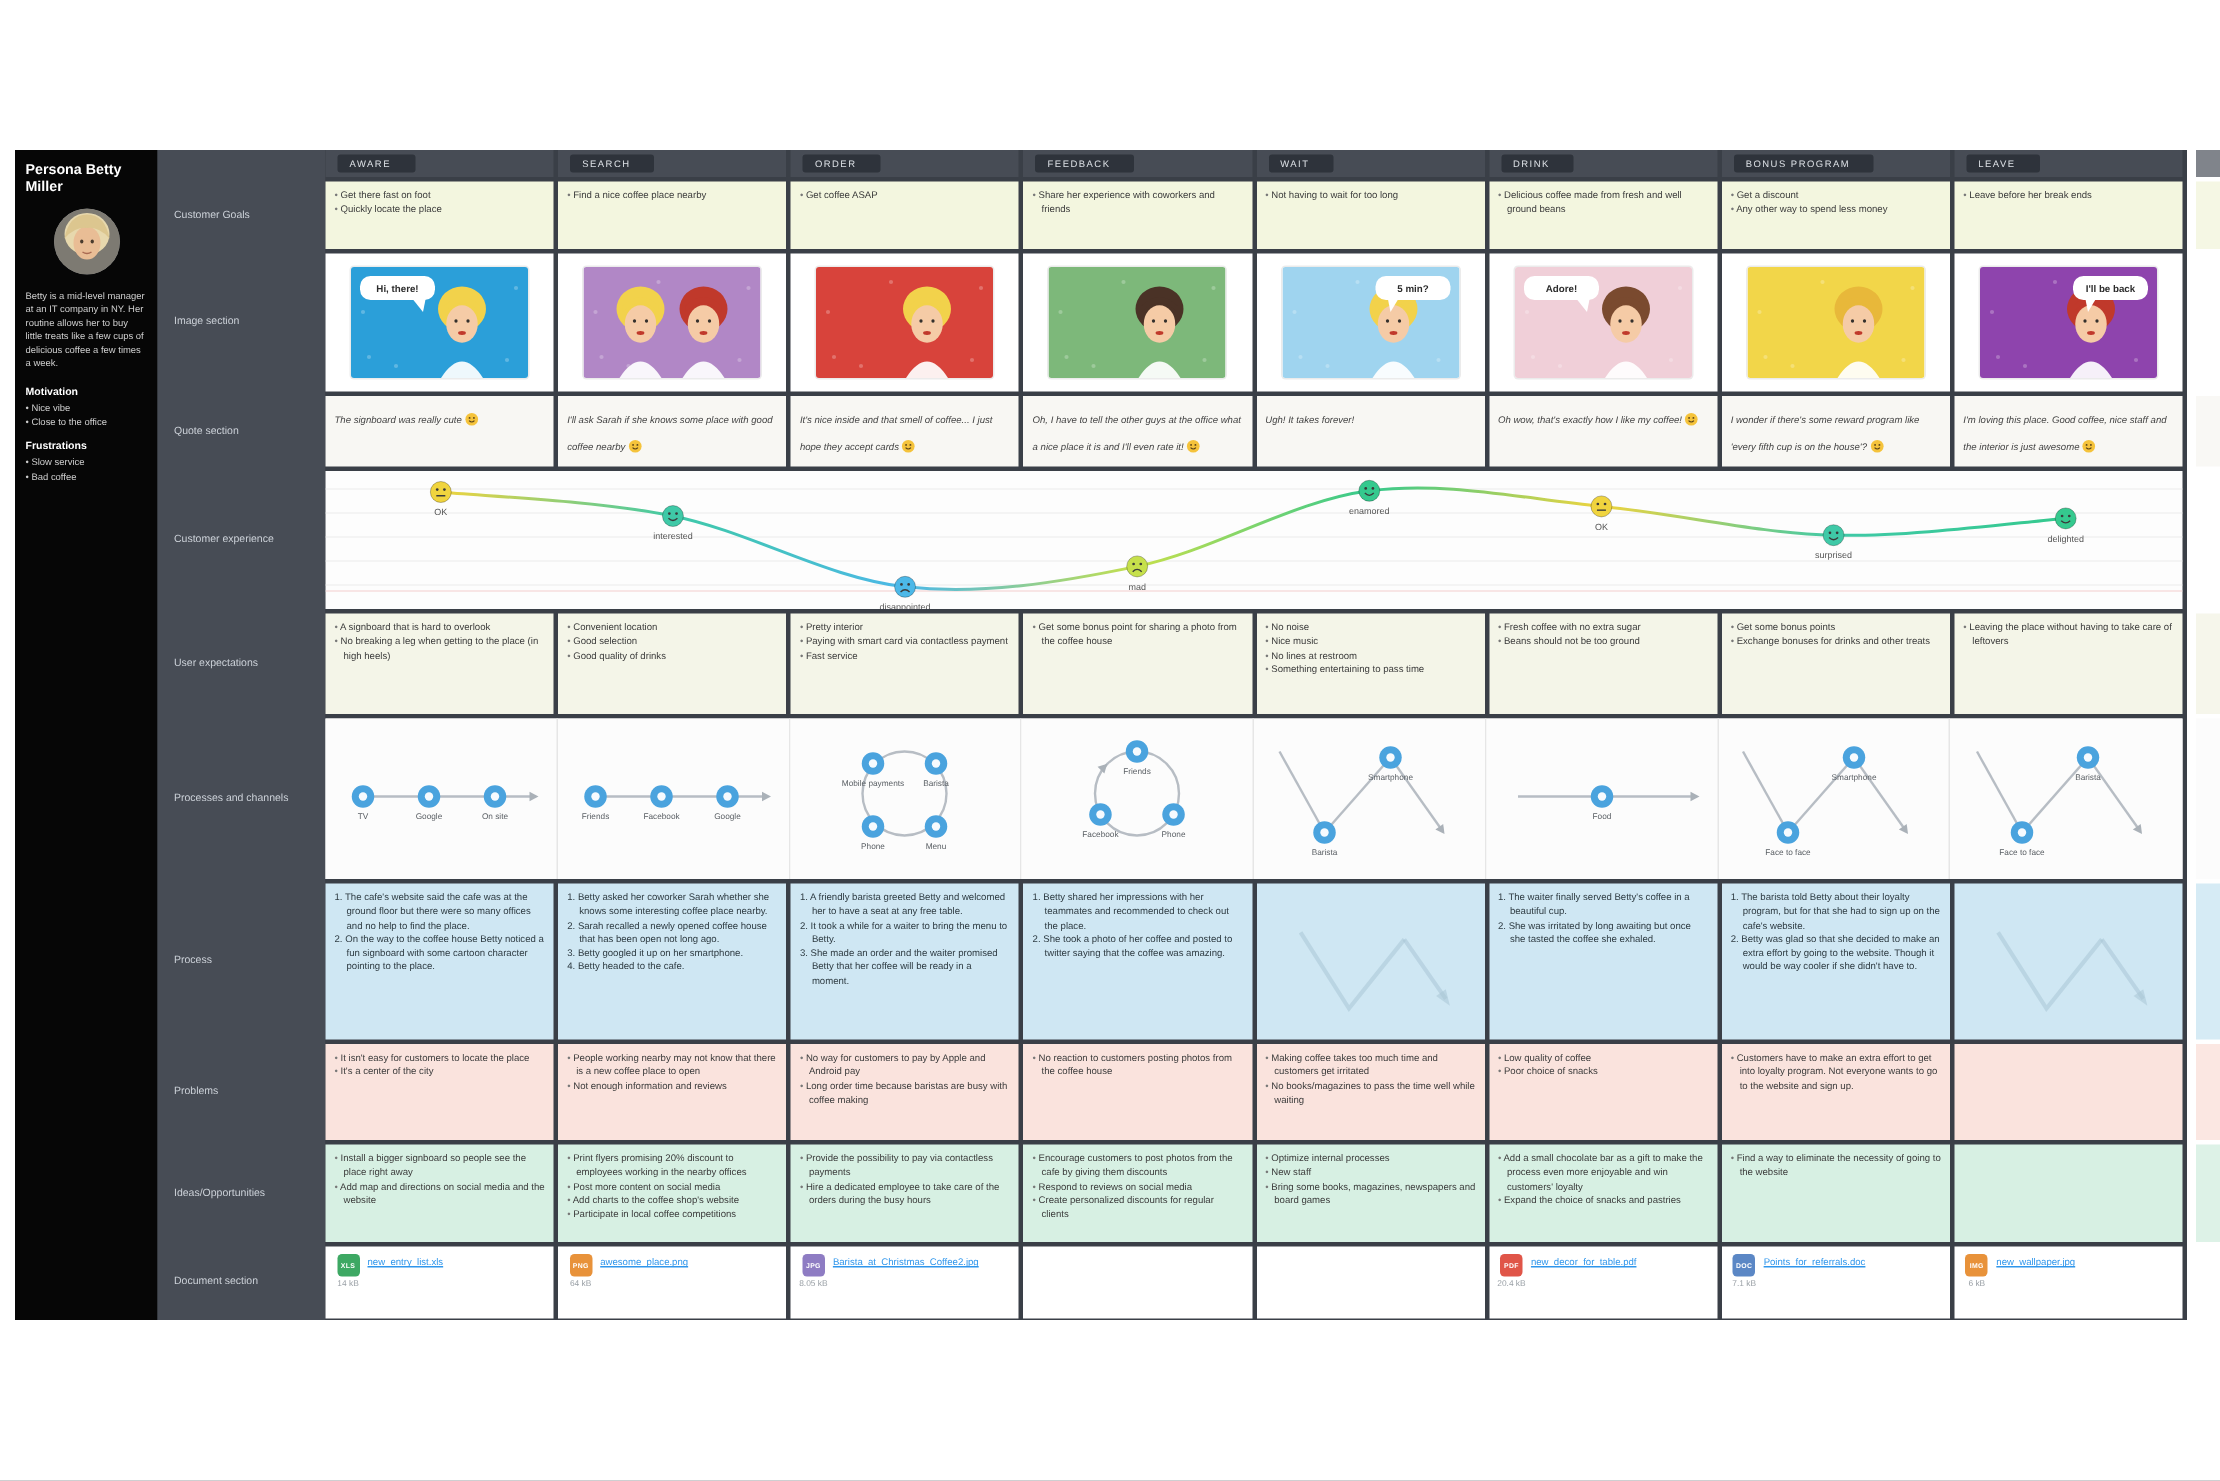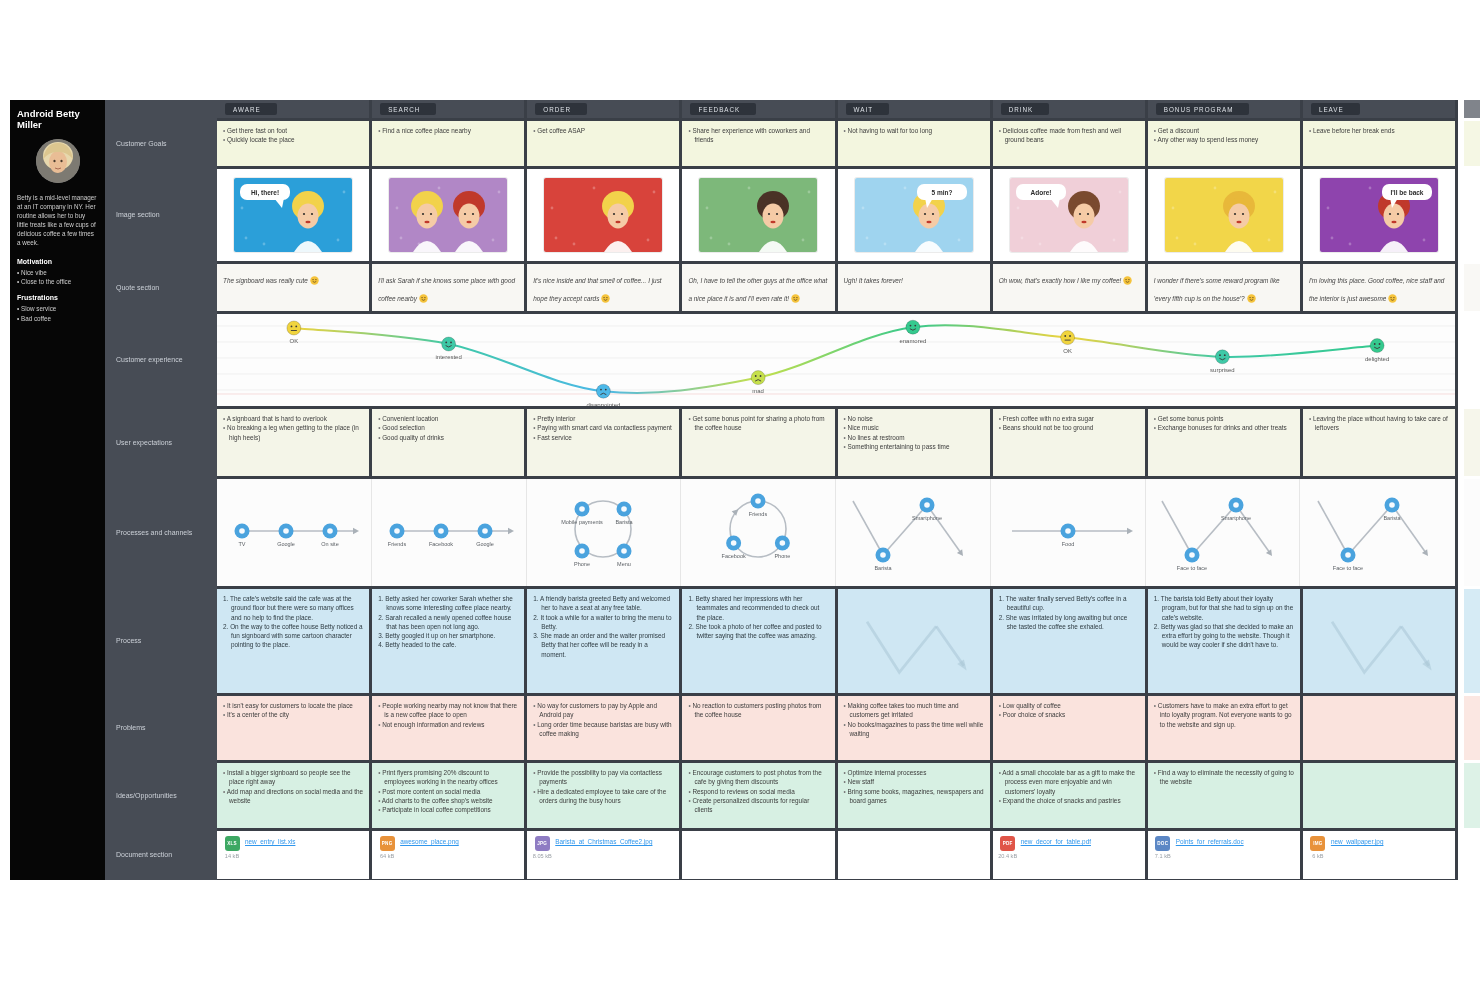--- a/index.html
+++ b/index.html
@@ -63,21 +63,21 @@
   
   .sliver{position:absolute;left:1464px;top:100px;width:16px;height:780px;}
   .sliver div{margin-bottom:3px;opacity:.85;}
 </style>
 </head>
 <body>
 
 <div class="canvas">
 
   <aside class="persona">
-    <div class="p-title">Android Betty Miller</div>
+    <div class="p-title">Persona Betty Miller</div>
     <div class="avatar">
       <svg viewBox="0 0 44 44" width="44" height="44">
         <circle cx="22" cy="22" r="22" fill="#7d7a72"></circle>
         <ellipse cx="22" cy="17" rx="15" ry="14" fill="#e7d8ad"></ellipse>
         <ellipse cx="22" cy="23" rx="9" ry="11" fill="#e9bd95"></ellipse>
         <path d="M7,20 Q10,4 22,4 Q34,4 37,20 Q30,12 22,13 Q14,12 7,20Z" fill="#dcc68f"></path>
         <ellipse cx="18.5" cy="22" rx="1.1" ry="1.3" fill="#4a3b2d"></ellipse>
         <ellipse cx="25.5" cy="22" rx="1.1" ry="1.3" fill="#4a3b2d"></ellipse>
         <path d="M19,29 Q22,31 25,29" stroke="#a96a52" stroke-width="1" fill="none"></path>
       </svg>

